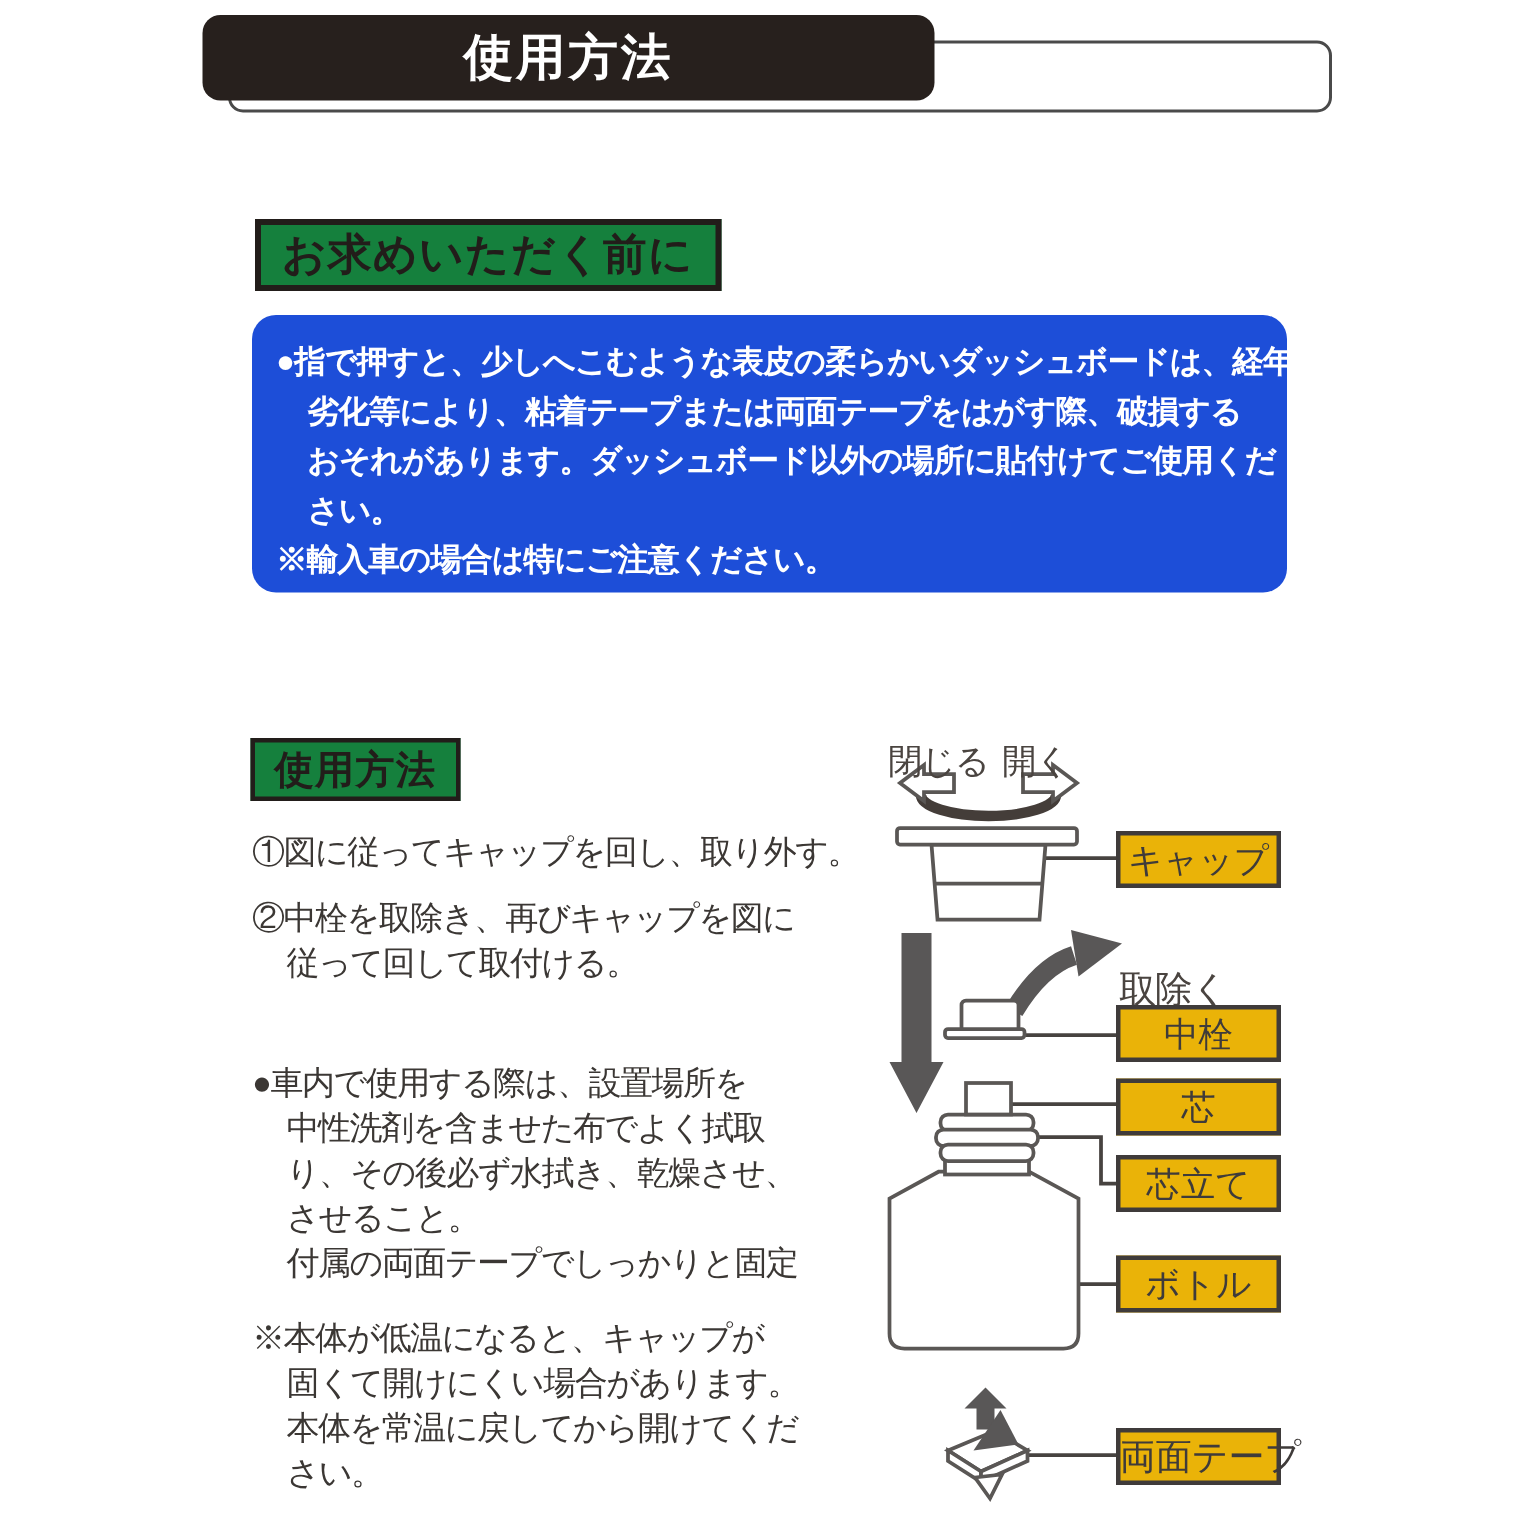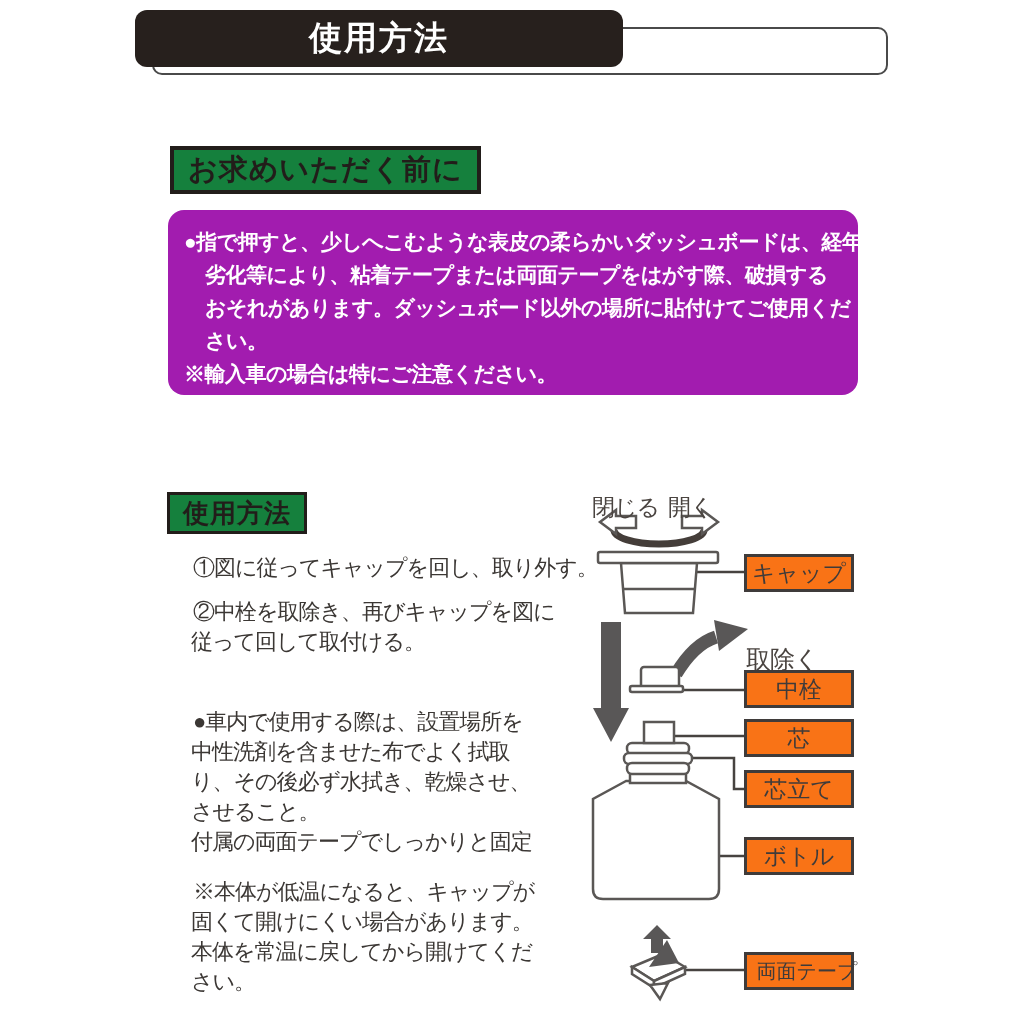--- a/index.html
+++ b/index.html
@@ -14,40 +14,40 @@
           display:flex;align-items:center;justify-content:center;
           color:#fff;font-size:33px;font-weight:bold;letter-spacing:2px;}
 
   
   .head-box{border:4px solid #221d1a;color:#221d1a;font-weight:bold;background:#15803d;
             display:flex;align-items:center;white-space:nowrap;}
   #notice-heading{left:170px;top:146px;height:40px;padding:0 14px;font-size:29px;letter-spacing:1px;}
   #usage-heading{left:167px;top:492px;height:36px;padding:0 13px;font-size:26px;border-width:3px;letter-spacing:1px;}
 
   
-  #notice-box{left:168px;top:210px;width:690px;height:185px;background:#a21caf;border-radius:16px;
+  #notice-box{left:168px;top:210px;width:690px;height:185px;background:#1d4ed8;border-radius:16px;
               padding:15px 12px 0 16px;box-sizing:border-box;}
   #notice-box .ln{color:#fff;font-size:21px;font-weight:bold;line-height:33px;
                   letter-spacing:-0.5px;white-space:nowrap;}
   #notice-box .cont{margin-left:21px;}
 
   
   .step{position:absolute;left:168px;white-space:nowrap;}
-  .step .ln{font-size:22px;font-weight:500;line-height:30px;letter-spacing:-1px;color:#3b3734;margin-left:25px;}
+  .step .ln{font-size:22px;font-weight:500;line-height:30px;letter-spacing:-1px;color:#3b3734;}
   .step .cont{margin-left:23px;}
 
   
   .dlabel{position:absolute;left:744px;width:110px;height:38px;box-sizing:border-box;
-          border:3px solid #3f3b3a;background:#f97316;display:flex;align-items:center;justify-content:center;
+          border:3px solid #3f3b3a;background:#eab308;display:flex;align-items:center;justify-content:center;
           font-size:23px;font-weight:500;color:#3f3b3a;white-space:nowrap;}
   .dtext{position:absolute;font-weight:500;color:#4a4440;white-space:nowrap;text-align:right;}
   #rotate-close{left:592px;top:492px;font-size:23px;letter-spacing:-1px;}
   #rotate-open{left:668px;top:492px;font-size:23px;letter-spacing:-1px;}
   #remove-label{left:746px;top:619px;font-size:25px;letter-spacing:-1px;margin-top:24px;}
-  #tape-label{font-size:20px;padding-left:16px;}
+  #tape-label{font-size:24px;padding-left:16px;}
 </style>
 </head>
 <body>
 
 <div id="page">
 
   <div class="abs" id="banner-shadow"></div>
   <div class="abs" id="banner">
     <span>使用方法</span>
   </div>

